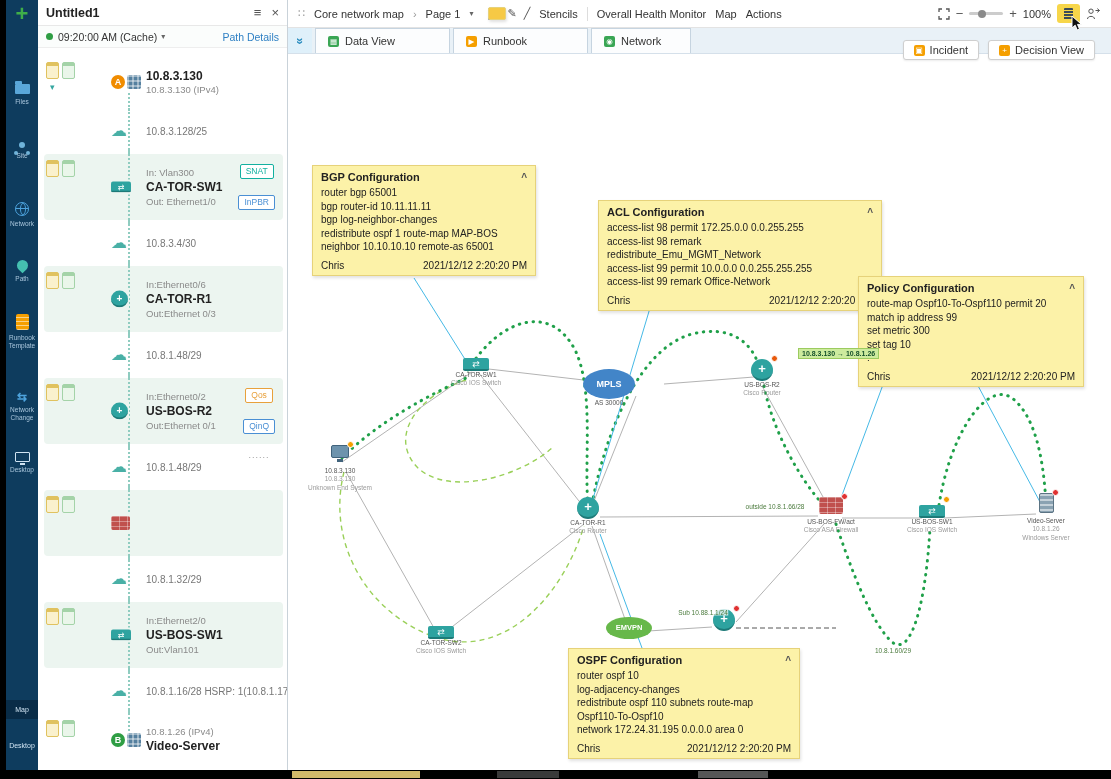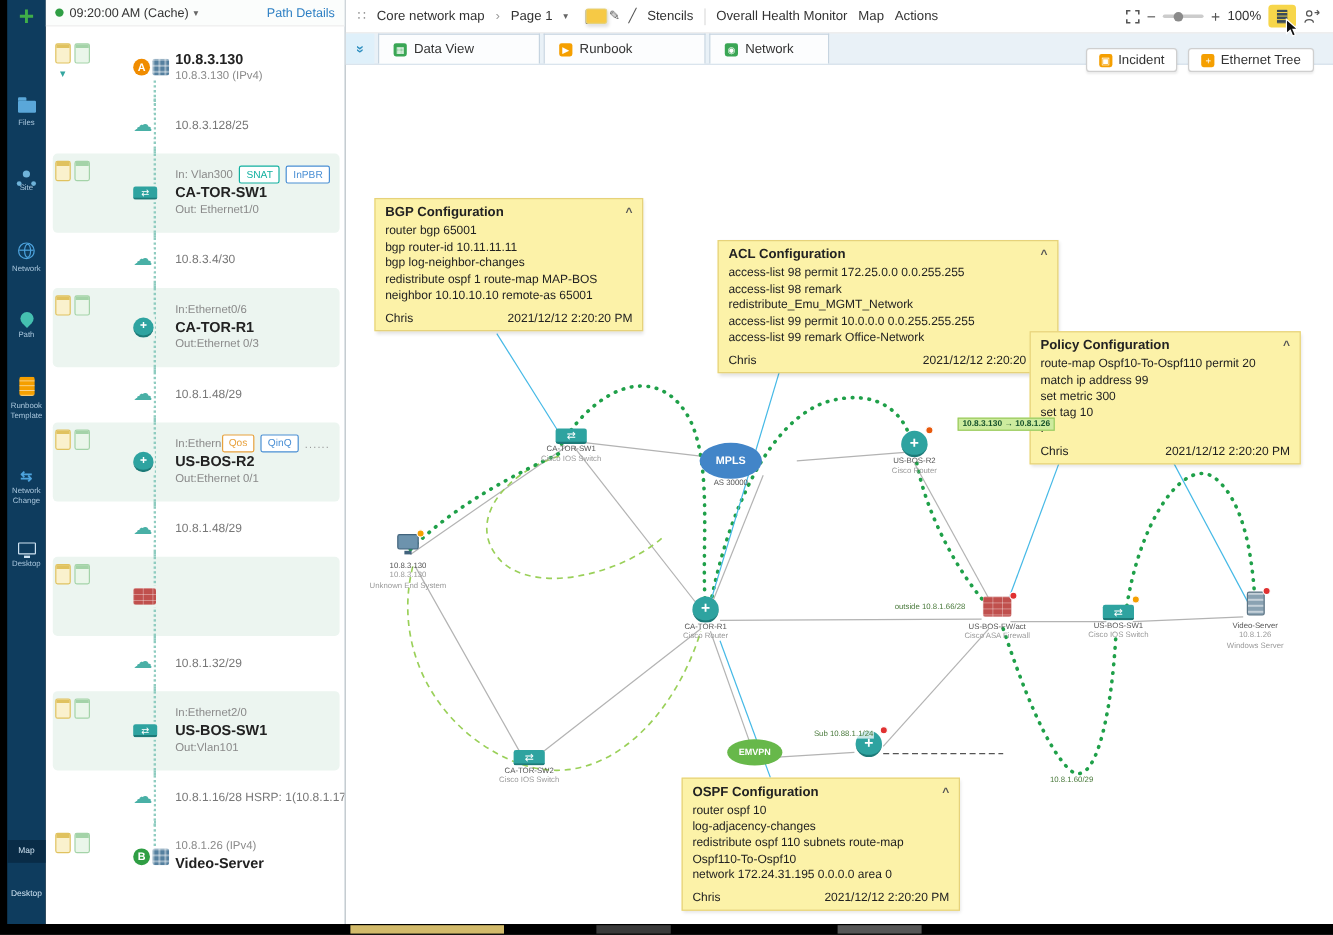--- a/index.html
+++ b/index.html
@@ -46,21 +46,21 @@
 .hop-row.cloud{height:38px}
 .gutter{position:absolute;left:2px;top:6px;display:flex;gap:3px;z-index:1}
 .gicon{width:13px;height:17px;border-radius:2px;border:1px solid #e0c25f;background:#faf1cd;background-image:linear-gradient(#e0c25f 3px,transparent 3px)}
 .gicon.g2{border-color:#a4d3a8;background:#eaf6ea;background-image:linear-gradient(#a4d3a8 3px,transparent 3px)}
 .gchev{position:absolute;left:6px;top:26px;color:#35a6a0;font-size:9px}
 .node{position:absolute;left:66px;top:50%;transform:translateY(-50%);z-index:2;display:flex;align-items:center;gap:2px;background:#fff;padding:2px 1px}
 .device .node{background:#ecf5f0}
 .htext{position:absolute;left:102px;top:50%;transform:translateY(-50%);z-index:1;white-space:nowrap}
 .hin,.hout,.hsub{font-size:9.5px;color:#8a8a8a;line-height:1.3}
 .hname{font-size:12px;font-weight:bold;color:#222;line-height:1.35}
-.badges{position:absolute;right:8px;top:10px;display:flex;flex-direction:row;gap:5px;align-items:center;z-index:2}
+.badges{position:absolute;right:8px;top:10px;display:flex;flex-direction:column;gap:16px;align-items:center;z-index:2}
 .badge-pill{font-size:8.5px;padding:0 5px;border:1px solid;border-radius:2px;background:#fff;line-height:13px}
 .more-dots{font-size:9px;color:#999;letter-spacing:1px}
 .ebadge{width:14px;height:14px;border-radius:50%;color:#fff;font-size:9px;font-weight:bold;line-height:14px;text-align:center;flex:none}
 .cloud-glyph{font-size:16px;color:#49b0a6;line-height:16px}
 .cloud .htext{font-size:10px;color:#777}
 
 
 .ic-switch{width:26px;height:13px;background:#2ea3a0;border-bottom:2px solid #1d7a78;border-radius:2px;color:#fff;font-size:9px;line-height:13px;text-align:center;display:inline-block}
 .ic-router{width:22px;height:22px;border-radius:50%;background:#2ea3a0;border-bottom:2px solid #1d7a78;color:#fff;font-size:13px;line-height:20px;text-align:center;display:inline-block;font-weight:bold}
 .ic-firewall{width:24px;height:17px;background:#c0504d;border-radius:2px;display:inline-block;background-image:linear-gradient(rgba(255,255,255,.35) 1px,transparent 1px),linear-gradient(90deg,rgba(255,255,255,.35) 1px,transparent 1px);background-size:8px 5px}
@@ -146,20 +146,25 @@
     <div class="navitem" style="top:202px"><span class="nicon ni-globe"></span><div>Network</div></div>
     <div class="navitem" style="top:260px"><span class="nicon ni-pin"></span><div>Path</div></div>
     <div class="navitem" style="top:314px"><span class="nicon ni-runbook"></span><div>Runbook Template</div></div>
     <div class="navitem" style="top:390px"><span class="nicon ni-change">⇆</span><div>Network Change</div></div>
     <div class="navitem" style="top:452px"><span class="nicon ni-desktop"></span><div>Desktop</div></div>
     <div class="navtile sel" style="top:700px"><span>Map</span></div>
     <div class="navtile" style="top:736px"><span>Desktop</span></div>
   </div>
 
   <div class="panel">
+    <div class="panel-header">
+      <span class="panel-title">Untitled1</span>
+      <span class="ph-icon">≡</span>
+      <span class="ph-icon">×</span>
+    </div>
     <div class="statusbar">
       <span class="dot-green"></span>
       <span class="status-text">09:20:00 AM (Cache)</span>
       <span class="s-caret">▾</span>
       <span class="path-details">Path Details</span>
     </div>
     <div class="hoplist">
         <div class="hop-row endpoint">
           <span class="gutter">
             <span class="gicon g1"></span>
@@ -363,21 +368,21 @@
     </div>
   </div>
 
   <div class="overlay-btns">
     <span class="obtn">
         <span class="oicon">▣</span>
         <span>Incident</span>
       </span>
     <span class="obtn">
         <span class="oicon">+</span>
-        <span>Ethernet Tree</span>
+        <span>Decision View</span>
       </span>
   </div>
 
   <svg class="links" width="1111" height="779">
     <g stroke="#b3b3b3" stroke-width="1" fill="none">
       <path d="M342,462 L472,372"></path>
         <path d="M478,372 L586,510"></path>
         <path d="M480,368 L618,384"></path>
       <path d="M664,384 L754,377"></path>
         <path d="M636,396 L592,506"></path>

